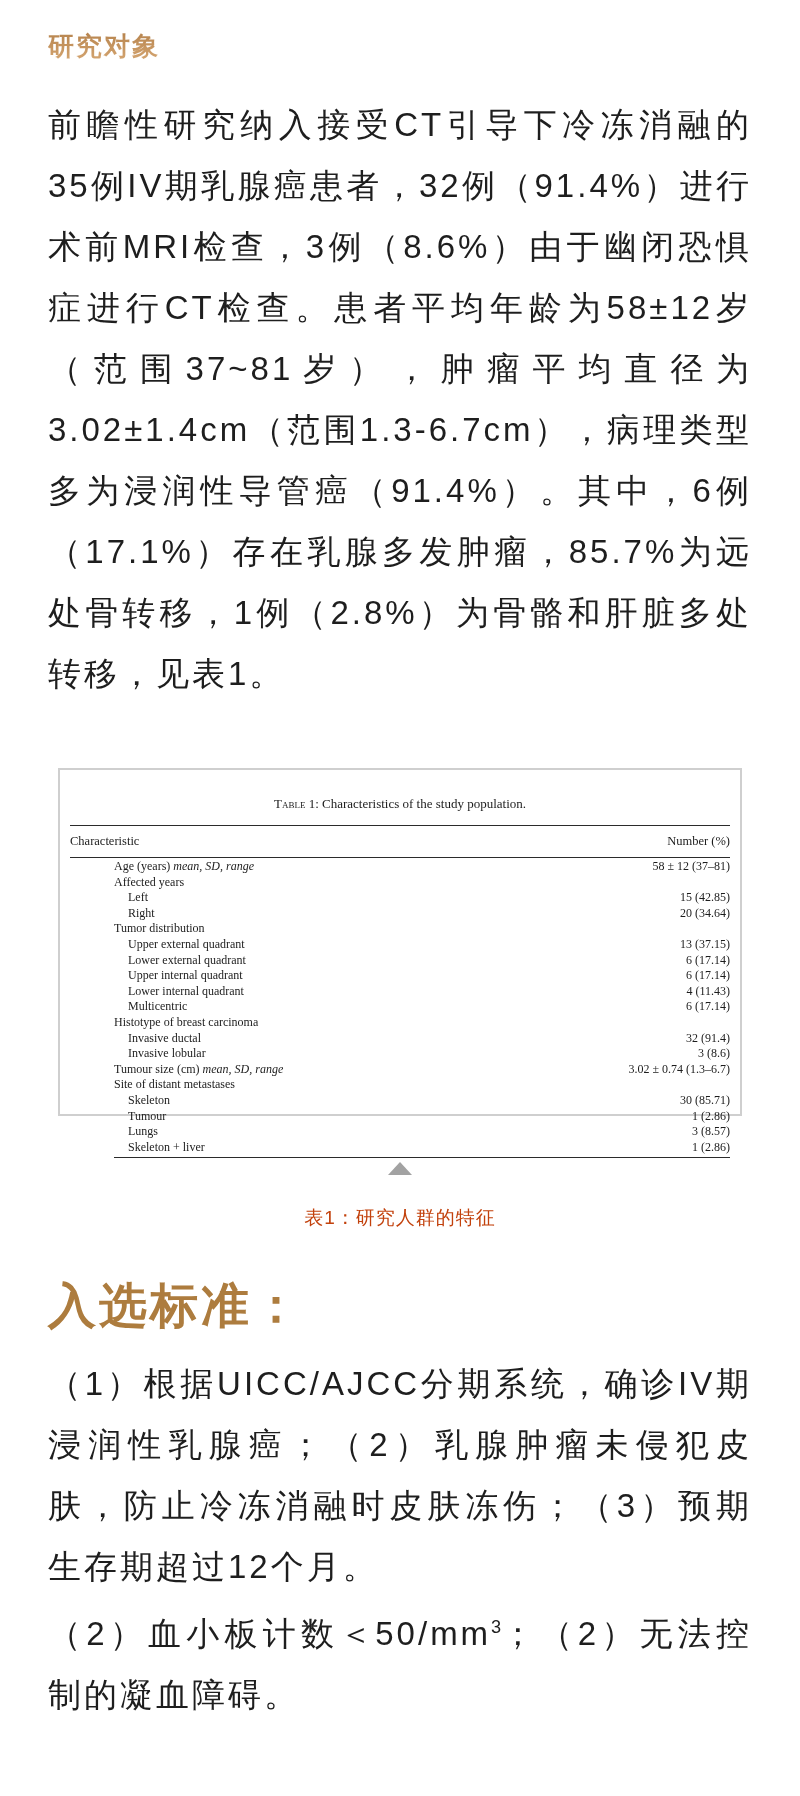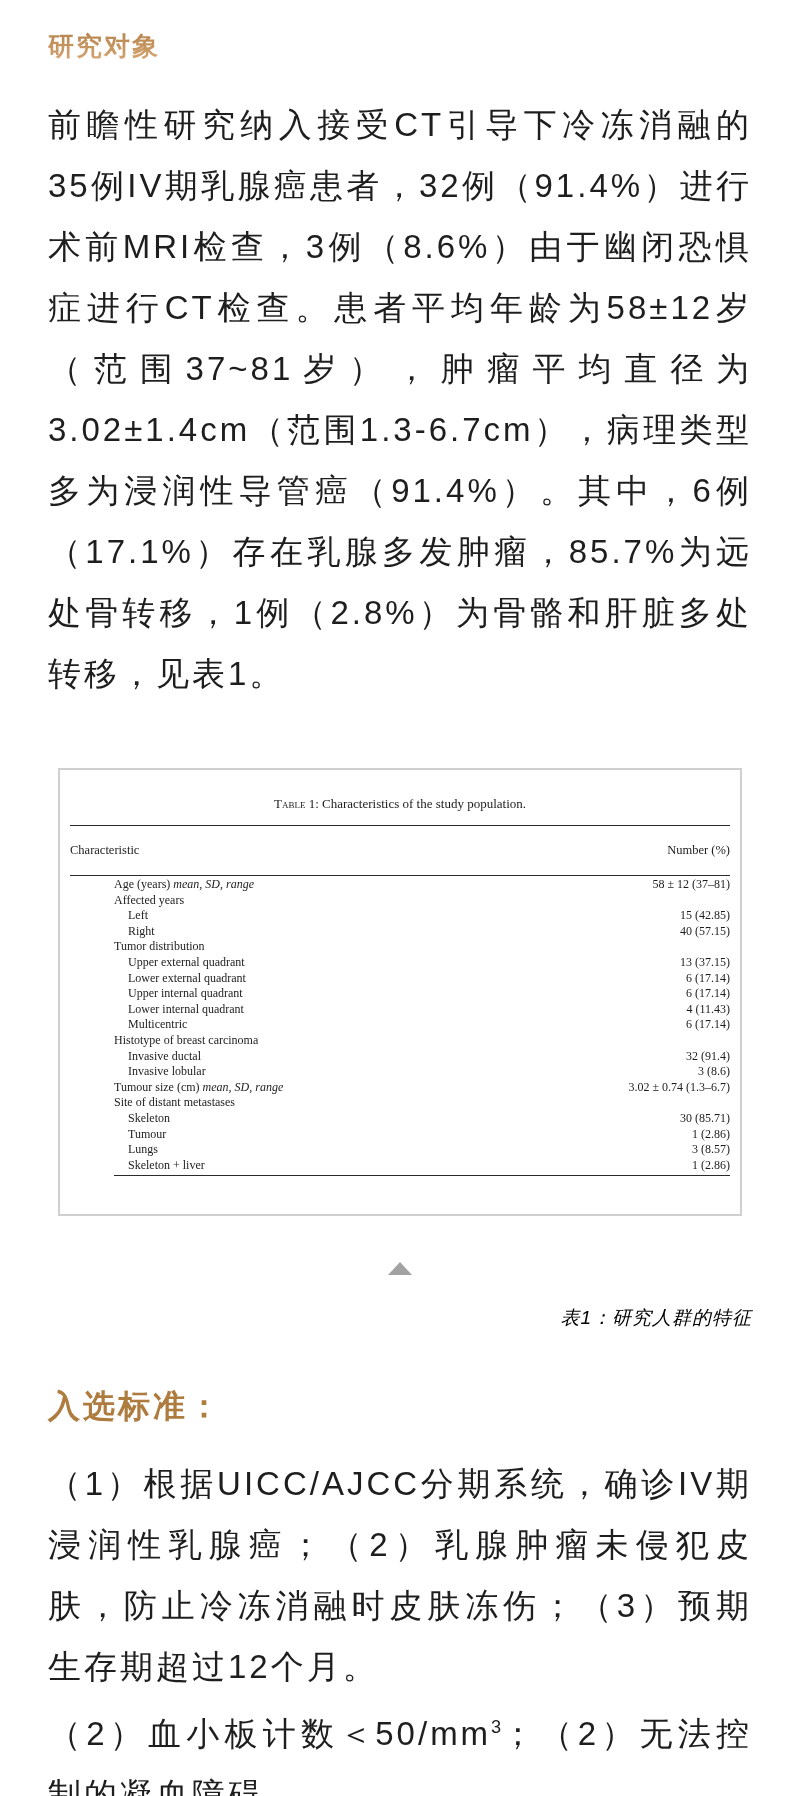--- a/index.html
+++ b/index.html
@@ -44,39 +44,39 @@
   }
   .body-text.cont { margin-top: 0; }
   .body-text sup { font-size: 0.55em; letter-spacing: 0; }
 
   
   figure.figure-box { margin: 64px 10px 0; }
   .paper {
     border: 2px solid #cfcfcf;
     background: #ffffff;
     padding: 26px 10px 0;
-    height: 448px;
+    height: 348px;
     box-sizing: border-box;
     font-family: "Liberation Serif", "DejaVu Serif", serif;
     color: #1c1c1c;
   }
   .p-title {
     text-align: center;
     font-size: 13px;
     margin-bottom: 13px;
   }
   .p-title .sc { font-variant: small-caps; }
   .p-head {
     display: flex;
     justify-content: space-between;
     border-top: 1.6px solid #2b2b2b;
     border-bottom: 1.6px solid #2b2b2b;
     font-size: 12.5px;
     line-height: 17px;
-    padding: 16px 0;
+    padding: 7px 0;
   }
   .p-rows { border-bottom: 1.6px solid #2b2b2b; padding: 1px 0 2px; margin-left: 44px; }
   .p-row {
     display: flex;
     justify-content: space-between;
     font-size: 12px;
     line-height: 15.6px;
     white-space: nowrap;
   }
   .p-row.ind .p-label { padding-left: 14px; }
@@ -87,32 +87,31 @@
     width: 0; height: 0;
     border-left: 12px solid transparent;
     border-right: 12px solid transparent;
     border-bottom: 13px solid #a2a2a2;
     margin: 46px auto 0;
     cursor: pointer;
   }
 
   .caption {
     margin-top: 30px;
-    text-align: right;
+    text-align: center;
     font-size: 19px;
     letter-spacing: 1px;
-    color: #000000;
-    font-style: italic;
+    color: #c2410c;
   }
 
   
   h2.sec-title2 {
     margin: 0;
     margin-top: 54px;
-    font-size: 32px;
+    font-size: 48px;
     line-height: 42px;
     font-weight: 700;
     letter-spacing: 3px;
     color: #ad7c3e;
   }
 </style>
 </head>
 <body>
 
 <main>
@@ -138,21 +137,21 @@
           <div class="p-row">
             <span class="p-label">Affected years</span>
             <span class="p-value"></span>
           </div>
           <div class="p-row ind">
             <span class="p-label">Left</span>
             <span class="p-value">15 (42.85)</span>
           </div>
           <div class="p-row ind">
             <span class="p-label">Right</span>
-            <span class="p-value">40 (57.15)</span>
+            <span class="p-value">20 (34.64)</span>
           </div>
           <div class="p-row">
             <span class="p-label">Tumor distribution</span>
             <span class="p-value"></span>
           </div>
           <div class="p-row ind">
             <span class="p-label">Upper external quadrant</span>
             <span class="p-value">13 (37.15)</span>
           </div>
           <div class="p-row ind">

